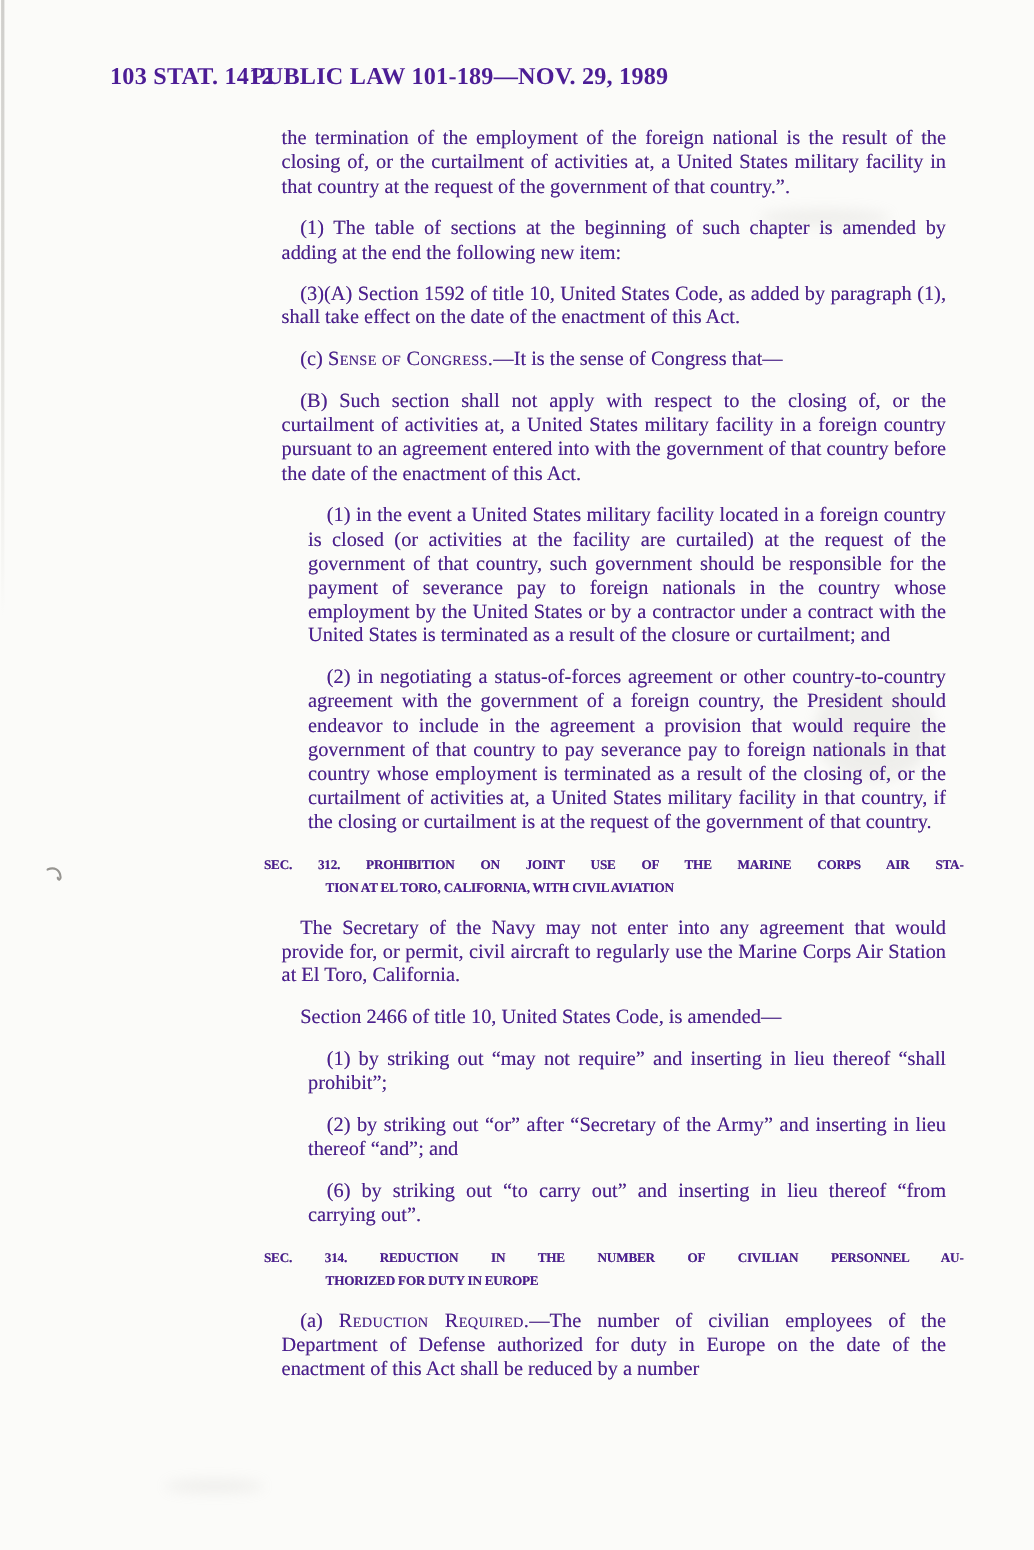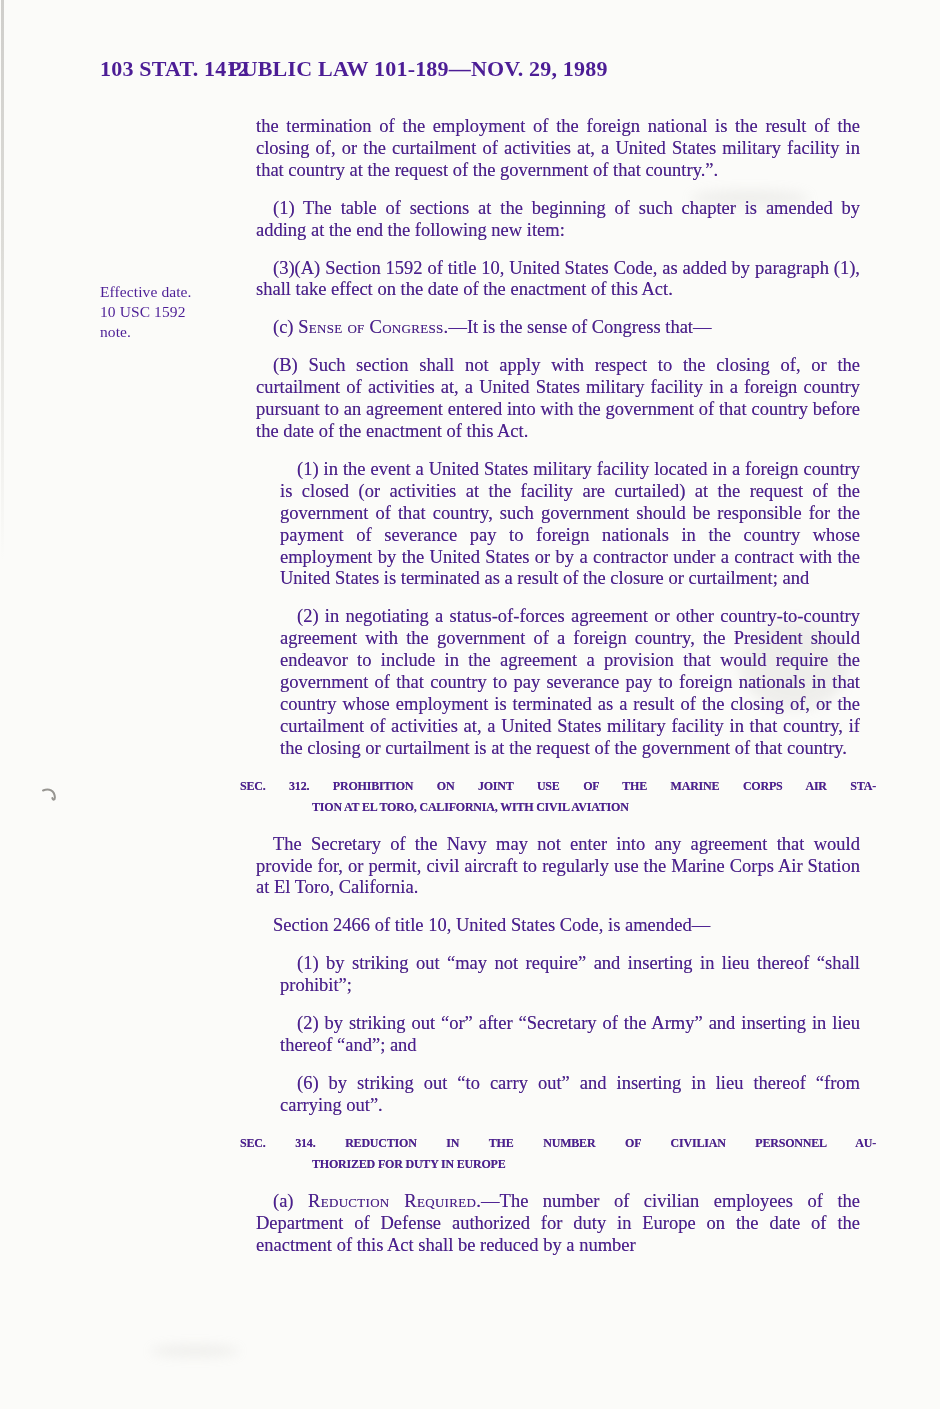--- a/index.html
+++ b/index.html
@@ -39,21 +39,21 @@
     text-align:left;text-shadow:none;
   }
   .toc div{white-space:nowrap;}
   .toc .toc-l2{margin-left:68px;}
   .sec{
     font-weight:bold;font-size:12px;line-height:21px;
     letter-spacing:-.2px;margin:15px 0 9px 0;
     text-align:left;
   }
   .sec .l1{text-align:justify;text-align-last:justify;}
-  .sec .l2{margin-left:72px;}
+  .sec .l2{margin-left:56px;}
   .sc{font-variant:small-caps;letter-spacing:.3px;}
   .penmark{position:absolute;left:40px;top:788px;transform:rotate(18deg);opacity:.75;}
   .smudge{position:absolute;border-radius:50%;background:#b9b7b2;filter:blur(6px);opacity:.18;pointer-events:none;}
   .smudge.s1{left:690px;top:190px;width:120px;height:16px;}
   .smudge.s2{left:740px;top:620px;width:110px;height:90px;}
   .smudge.s3{left:150px;top:1345px;width:90px;height:12px;}
 </style>
 </head>
 <body>
 
@@ -62,25 +62,20 @@
   <div class="edge-line"></div>
   <div class="smudge s1"></div>
   <div class="smudge s2"></div>
   <div class="smudge s3"></div>
 
   <header class="pageheader">
     <span class="stat">103 STAT. 1412</span>
     <span class="lawtitle">PUBLIC LAW 101-189—NOV. 29, 1989</span>
   </header>
 
-  <aside class="marginnote">
-    <div>Effective date.</div>
-    <div>10 USC 1592</div>
-    <div>note.</div>
-  </aside>
 
   <span class="penmark">
     <svg width="20" height="16" viewBox="0 0 20 16">
       <path d="M1 5 C6 0.5, 12 1.5, 14.5 8 C15.2 10.2, 13.6 11.6, 12.2 9.2" stroke="#76746f" stroke-width="2" fill="none" stroke-linecap="round"></path>
     </svg>
   </span>
 
   <main class="column">
 
     <p class="cont">the termination of the employment of the foreign national is the result of the closing of, or the curtailment of activities at, a United States military facility in that country at the request of the government of that country.”.</p>

